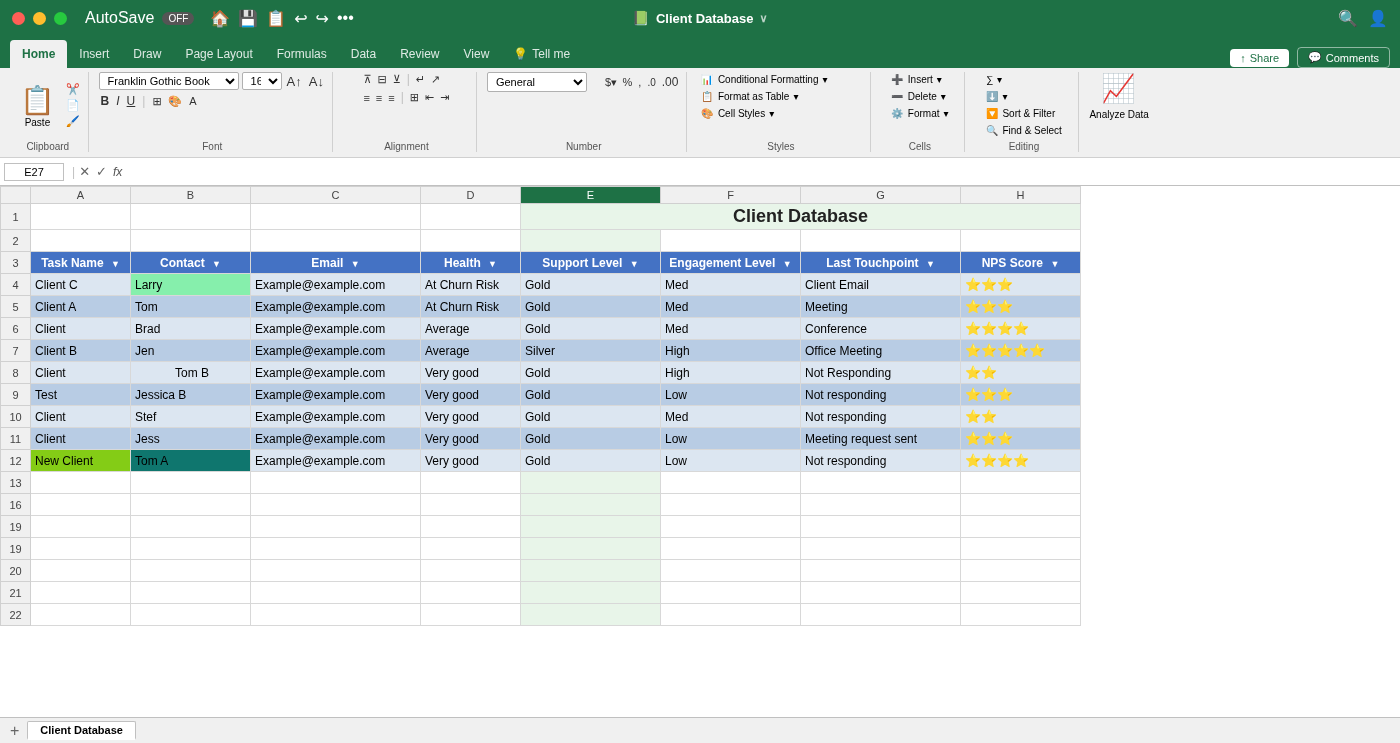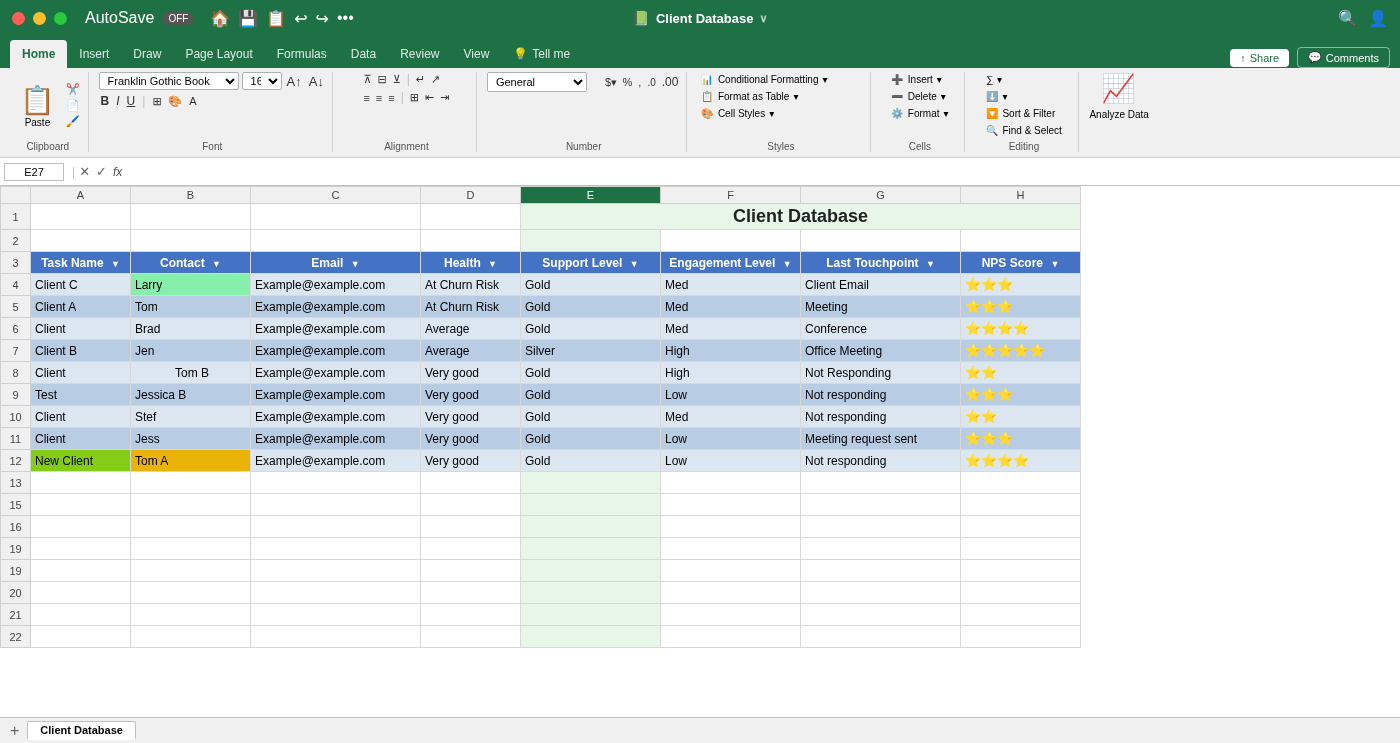--- a/index.html
+++ b/index.html
@@ -592,51 +592,40 @@
             <td class="cell" style="background: rgb(184, 204, 228);">Example@example.com</td>
             <td class="cell" style="background: rgb(184, 204, 228);">Very good</td>
             <td class="cell" style="background: rgb(184, 204, 228);">Gold</td>
             <td class="cell" style="background: rgb(184, 204, 228);">Low</td>
             <td class="cell" style="background: rgb(184, 204, 228);">Meeting request sent</td>
             <td class="cell" style="background: rgb(184, 204, 228);"><span style="color:#ffd700;font-size:13px;">⭐⭐⭐</span></td>
           </tr>
           <tr>
             <td class="row-header">12</td>
             <td class="cell" style="background: #84cc16; margin-left: 44px;">New Client</td>
-            <td class="cell" style="background: #eab308;">Tom A</td>
+            <td class="cell" style="background: #0f766e;">Tom A</td>
             <td class="cell" style="background: rgb(220, 230, 241);">Example@example.com</td>
             <td class="cell" style="background: rgb(220, 230, 241);">Very good</td>
             <td class="cell" style="background: rgb(220, 230, 241);">Gold</td>
             <td class="cell" style="background: rgb(220, 230, 241);">Low</td>
             <td class="cell" style="background: rgb(220, 230, 241);">Not responding</td>
             <td class="cell" style="background: rgb(220, 230, 241);"><span style="color:#ffd700;font-size:13px;">⭐⭐⭐⭐</span></td>
           </tr>
           <tr>
             <td class="row-header">13</td>
             <td class="cell"></td>
             <td class="cell"></td>
             <td class="cell"></td>
             <td class="cell"></td>
             <td class="cell"></td>
             <td class="cell"></td>
             <td class="cell"></td>
             <td class="cell"></td>
           </tr>
           <tr>
-            <td class="row-header">15</td>
-            <td class="cell"></td>
-            <td class="cell"></td>
-            <td class="cell"></td>
-            <td class="cell"></td>
-            <td class="cell"></td>
-            <td class="cell"></td>
-            <td class="cell"></td>
-            <td class="cell"></td>
-          </tr>
-          <tr>
             <td class="row-header">16</td>
             <td class="cell"></td>
             <td class="cell"></td>
             <td class="cell"></td>
             <td class="cell"></td>
             <td class="cell"></td>
             <td class="cell"></td>
             <td class="cell"></td>
             <td class="cell"></td>
           </tr>

